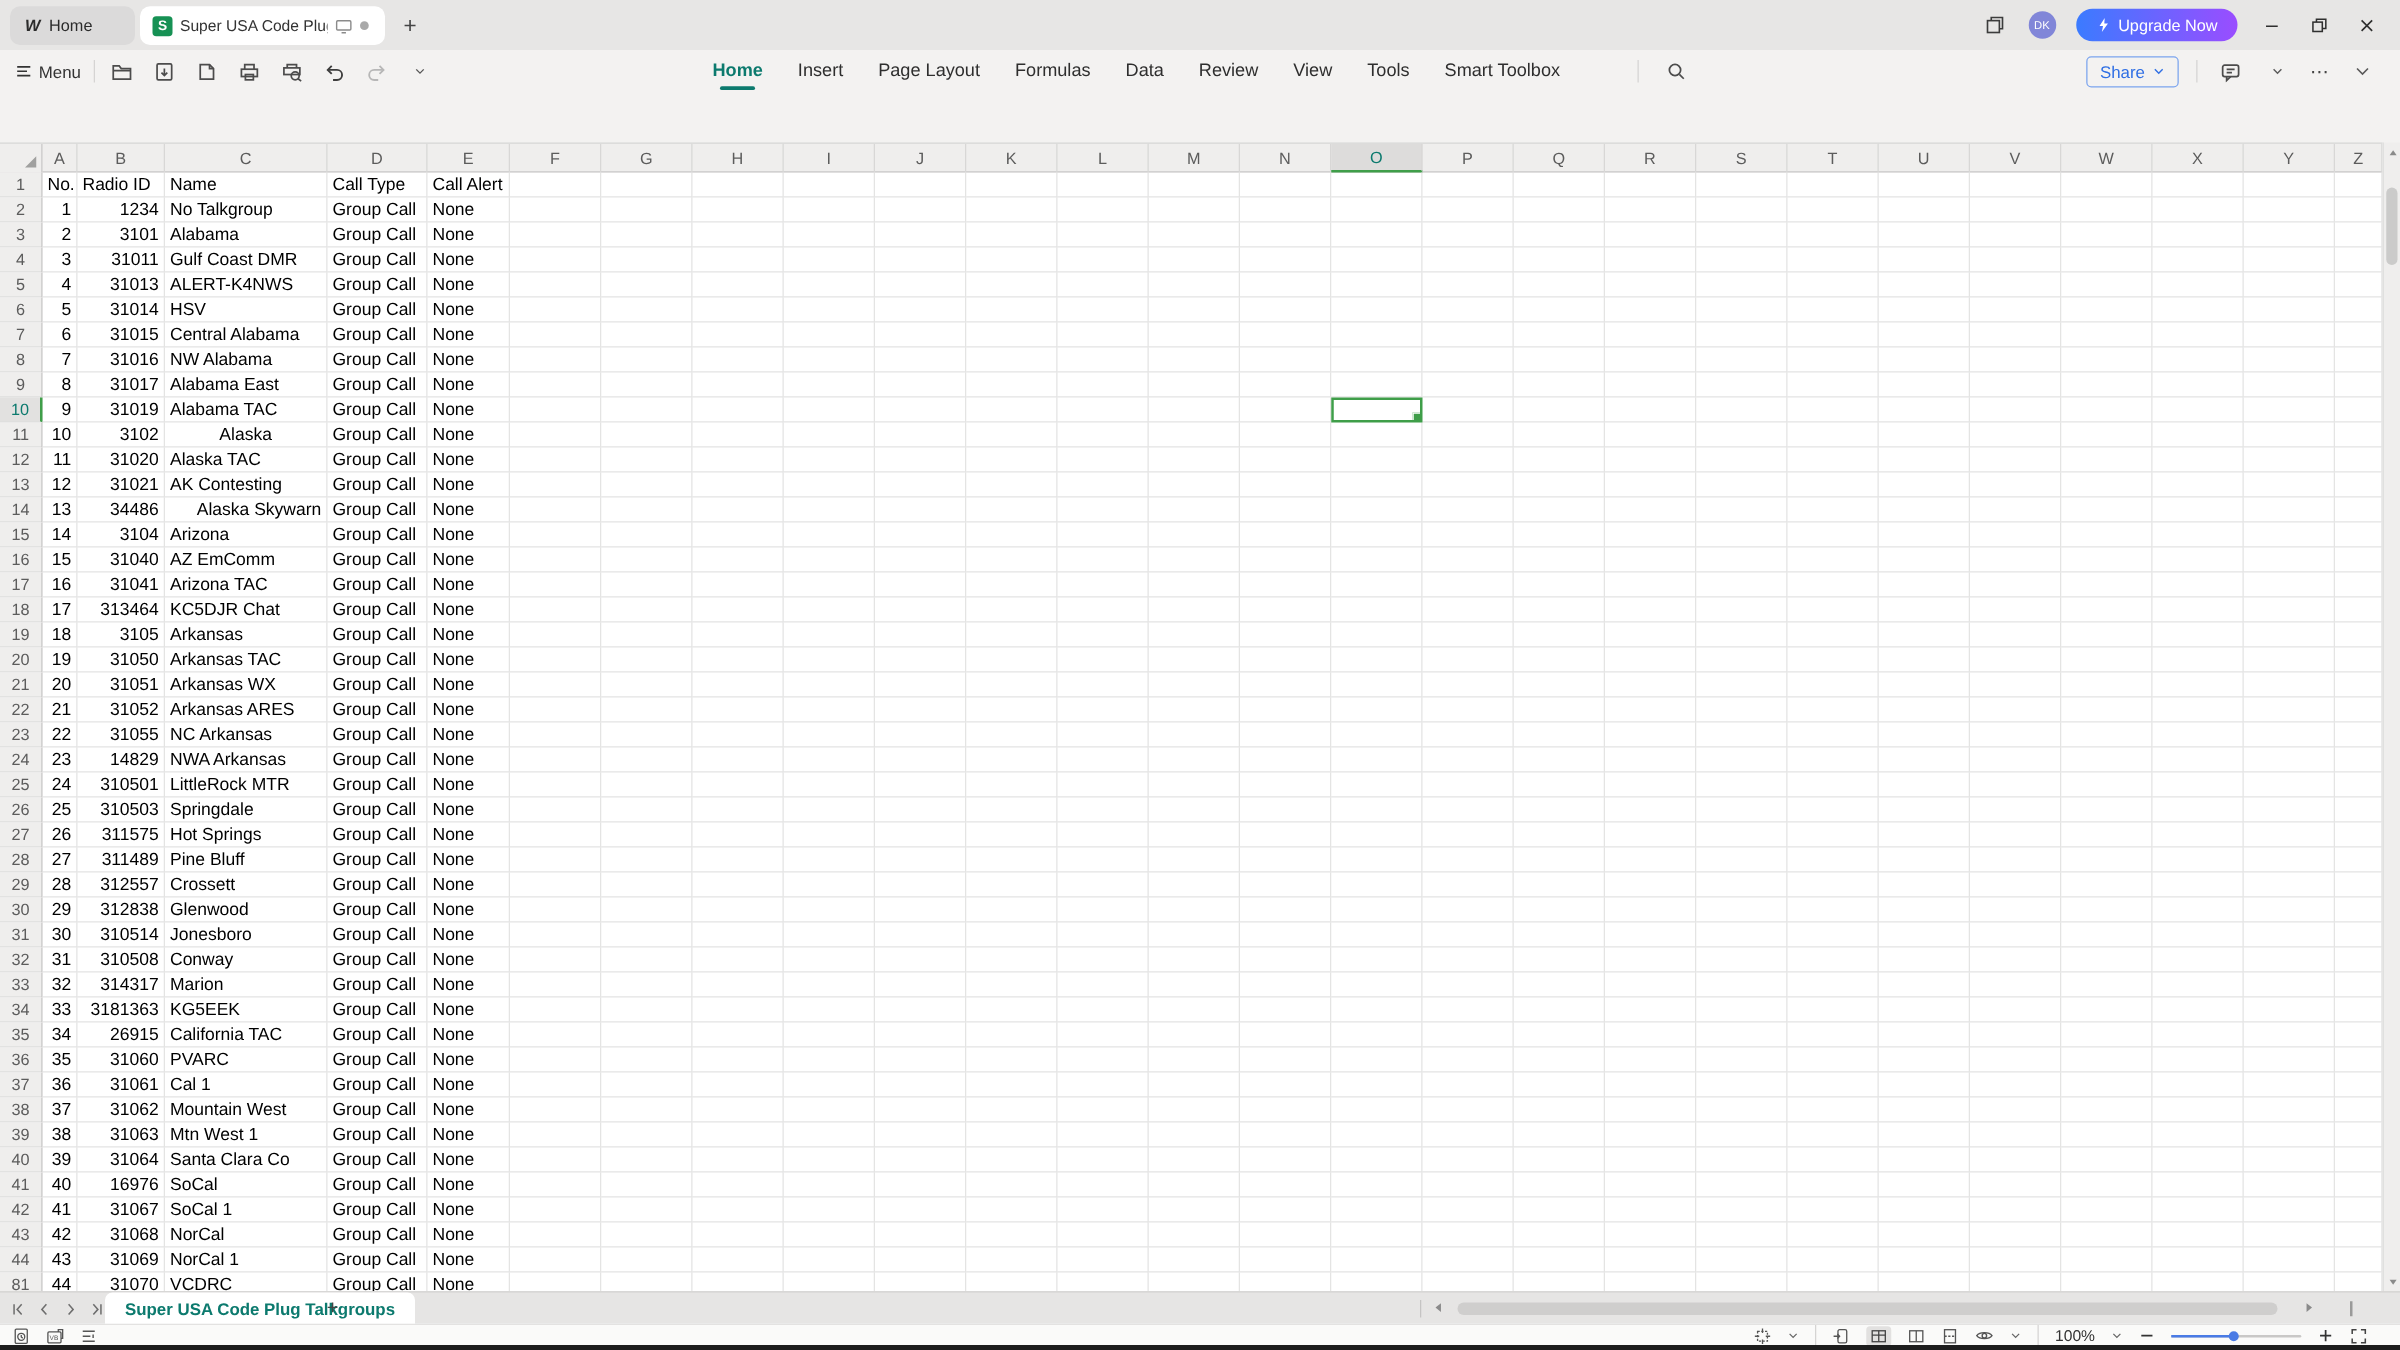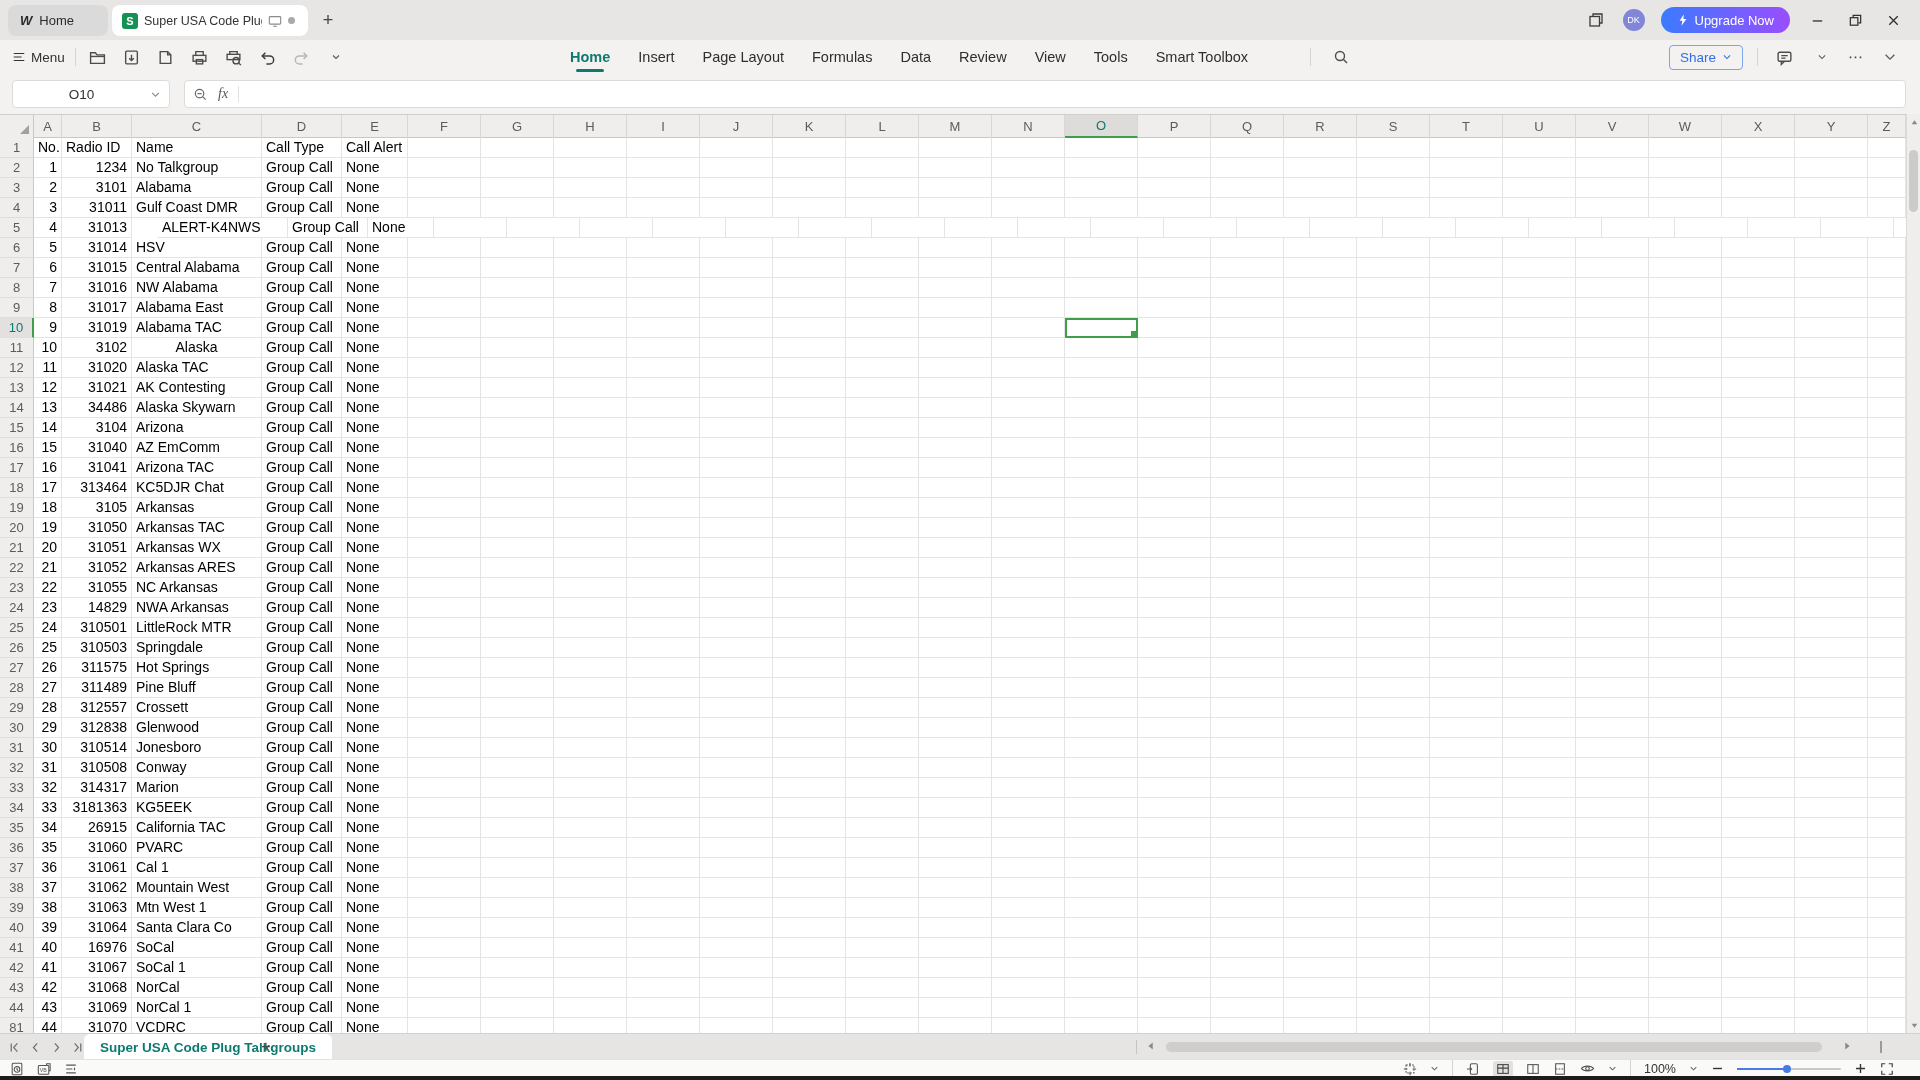--- a/index.html
+++ b/index.html
@@ -250,37 +250,20 @@
       </span>
       <span style="font-size:15px;color:#444;letter-spacing:1px">⋯</span>
       <span class="tbi">
         <svg width="14" height="14" viewBox="0 0 16 16" stroke="#5a5a5a" fill="none" stroke-width="1.5">
             <path d="M3 5.5l5 5 5-5"></path>
           </svg>
       </span>
     </div>
   </div>
 
-  <div class="fbar">
-    <div class="namebox">
-      <span class="ref">O10</span>
-      <svg width="11" height="11" viewBox="0 0 16 16" stroke="#8a8a8a" fill="none" stroke-width="1.6" style="margin-right:8px">
-          <path d="M3 5.5l5 5 5-5"></path>
-        </svg>
-    </div>
-    <div class="fxbox">
-      <svg width="15" height="15" viewBox="0 0 16 16" stroke="#6b6b6b" fill="none" stroke-width="1.3">
-          <circle cx="7" cy="7" r="4.5"></circle>
-          <path d="M4.8 7h4.4M10.5 10.5L13.5 13.5"></path>
-        </svg>
-      <span class="fx-lbl">fx</span>
-      <span class="fxdiv"></span>
-      <span class="fx-input"></span>
-    </div>
-  </div>
 
   <div class="grid">
     <div class="colheads">
       <div class="gutterhead"></div>
     <div class="ch" style="width: 28px;">A</div>
         <div class="ch" style="width: 70px;">B</div>
         <div class="ch" style="width: 130px;">C</div>
         <div class="ch" style="width: 80px;">D</div>
         <div class="ch" style="width: 66px;">E</div>
         <div class="ch" style="width: 73px;">F</div>
@@ -419,21 +402,21 @@
           <div class="cell" style="width: 73px;"></div>
           <div class="cell" style="width: 73px;"></div>
           <div class="cell" style="width: 73px;"></div>
           <div class="cell" style="width: 73px;"></div>
           <div class="cell" style="width: 38px;"></div>
         </div>
         <div class="row">
           <div class="rh">5</div>
           <div class="cell num" style="width: 28px;">4</div>
           <div class="cell num" style="width: 70px;">31013</div>
-          <div class="cell" style="width: 130px; margin-left: 26px;">ALERT-K4NWS</div>
+          <div class="cell" style="width: 130px;">ALERT-K4NWS</div>
           <div class="cell" style="width: 80px;">Group Call</div>
           <div class="cell" style="width: 66px;">None</div>
           <div class="cell" style="width: 73px;"></div>
           <div class="cell" style="width: 73px;"></div>
           <div class="cell" style="width: 73px;"></div>
           <div class="cell" style="width: 73px;"></div>
           <div class="cell" style="width: 73px;"></div>
           <div class="cell" style="width: 73px;"></div>
           <div class="cell" style="width: 73px;"></div>
           <div class="cell" style="width: 73px;"></div>
@@ -680,21 +663,21 @@
           <div class="cell" style="width: 73px;"></div>
           <div class="cell" style="width: 73px;"></div>
           <div class="cell" style="width: 73px;"></div>
           <div class="cell" style="width: 73px;"></div>
           <div class="cell" style="width: 38px;"></div>
         </div>
         <div class="row">
           <div class="rh">14</div>
           <div class="cell num" style="width: 28px;">13</div>
           <div class="cell num" style="width: 70px;">34486</div>
-          <div class="cell" style="width: 130px;">Alaska Skywarn</div>
+          <div class="cell" style="width: 130px; text-align: right;">Alaska Skywarn</div>
           <div class="cell" style="width: 80px;">Group Call</div>
           <div class="cell" style="width: 66px;">None</div>
           <div class="cell" style="width: 73px;"></div>
           <div class="cell" style="width: 73px;"></div>
           <div class="cell" style="width: 73px;"></div>
           <div class="cell" style="width: 73px;"></div>
           <div class="cell" style="width: 73px;"></div>
           <div class="cell" style="width: 73px;"></div>
           <div class="cell" style="width: 73px;"></div>
           <div class="cell" style="width: 73px;"></div>

